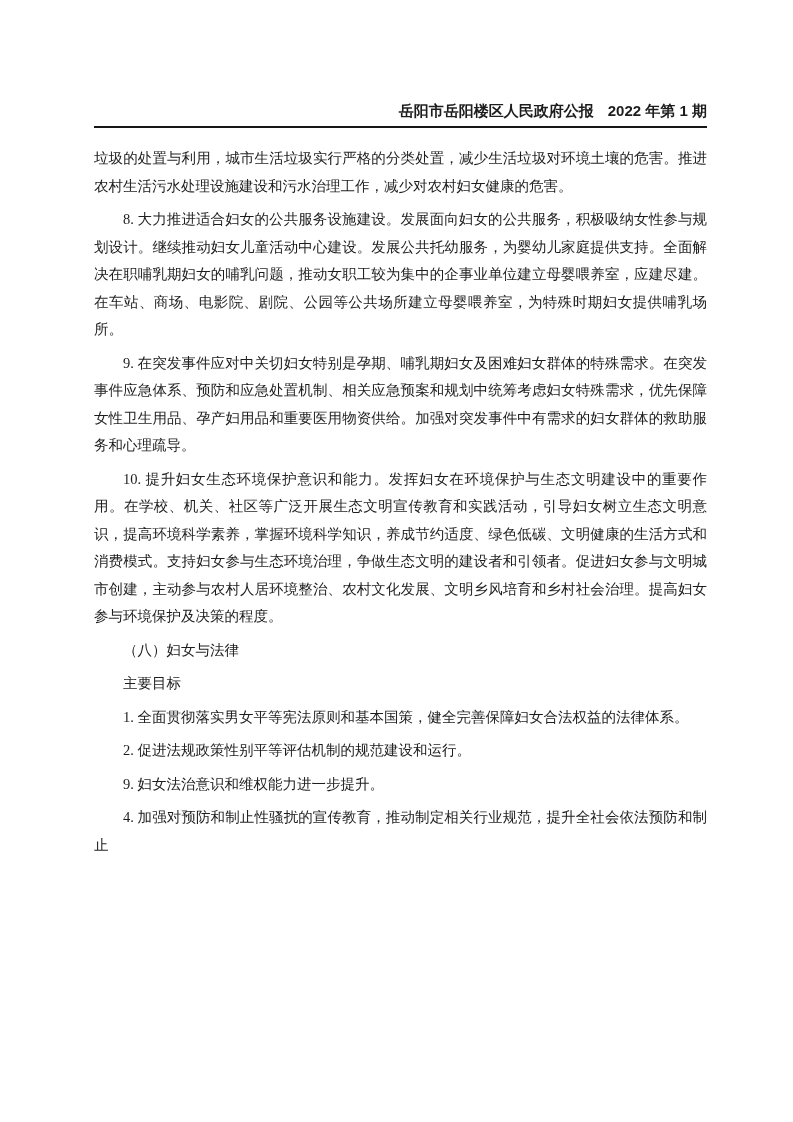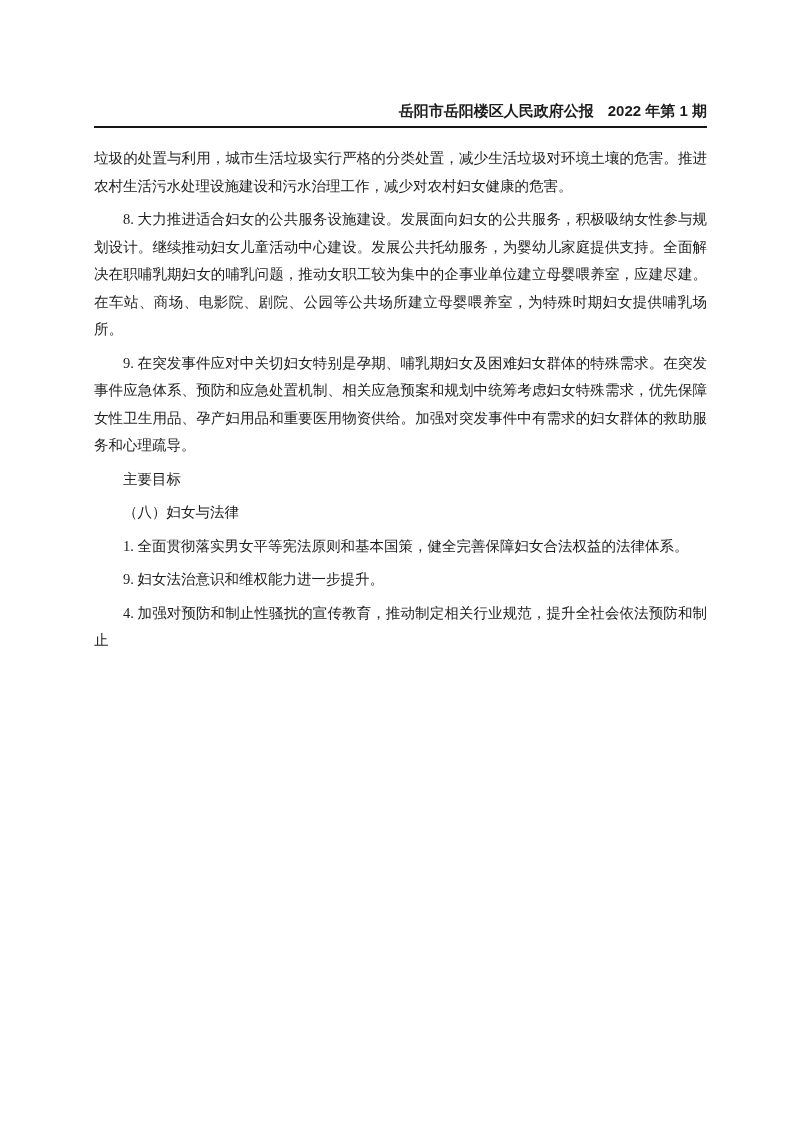--- a/index.html
+++ b/index.html
@@ -67,22 +67,24 @@
 <div class="page">
 
   <div class="header">
     <span class="title">岳阳市岳阳楼区人民政府公报</span><span class="issue">2022 年第 1 期</span>
   </div>
 
   <main class="content">
     <p class="flush">垃圾的处置与利用，城市生活垃圾实行严格的分类处置，减少生活垃圾对环境土壤的危害。推进农村生活污水处理设施建设和污水治理工作，减少对农村妇女健康的危害。</p>
     <p>8. 大力推进适合妇女的公共服务设施建设。发展面向妇女的公共服务，积极吸纳女性参与规划设计。继续推动妇女儿童活动中心建设。发展公共托幼服务，为婴幼儿家庭提供支持。全面解决在职哺乳期妇女的哺乳问题，推动女职工较为集中的企事业单位建立母婴喂养室，应建尽建。在车站、商场、电影院、剧院、公园等公共场所建立母婴喂养室，为特殊时期妇女提供哺乳场所。</p>
     <p>9. 在突发事件应对中关切妇女特别是孕期、哺乳期妇女及困难妇女群体的特殊需求。在突发事件应急体系、预防和应急处置机制、相关应急预案和规划中统筹考虑妇女特殊需求，优先保障女性卫生用品、孕产妇用品和重要医用物资供给。加强对突发事件中有需求的妇女群体的救助服务和心理疏导。</p>
+    <p>10. 提升妇女生态环境保护意识和能力。发挥妇女在环境保护与生态文明建设中的重要作用。在学校、机关、社区等广泛开展生态文明宣传教育和实践活动，引导妇女树立生态文明意识，提高环境科学素养，掌握环境科学知识，养成节约适度、绿色低碳、文明健康的生活方式和消费模式。支持妇女参与生态环境治理，争做生态文明的建设者和引领者。促进妇女参与文明城市创建，主动参与农村人居环境整治、农村文化发展、文明乡风培育和乡村社会治理。提高妇女参与环境保护及决策的程度。</p>
+    <p>（八）妇女与法律</p>
     <p>主要目标</p>
-    <p>（八）妇女与法律</p>
     <p>1. 全面贯彻落实男女平等宪法原则和基本国策，健全完善保障妇女合法权益的法律体系。</p>
+    <p>2. 促进法规政策性别平等评估机制的规范建设和运行。</p>
     <p>9. 妇女法治意识和维权能力进一步提升。</p>
     <p>4. 加强对预防和制止性骚扰的宣传教育，推动制定相关行业规范，提升全社会依法预防和制止</p>
   </main>
 
   <div class="page-number">— 20 —</div>
 
 </div>
 
 </body></html>

